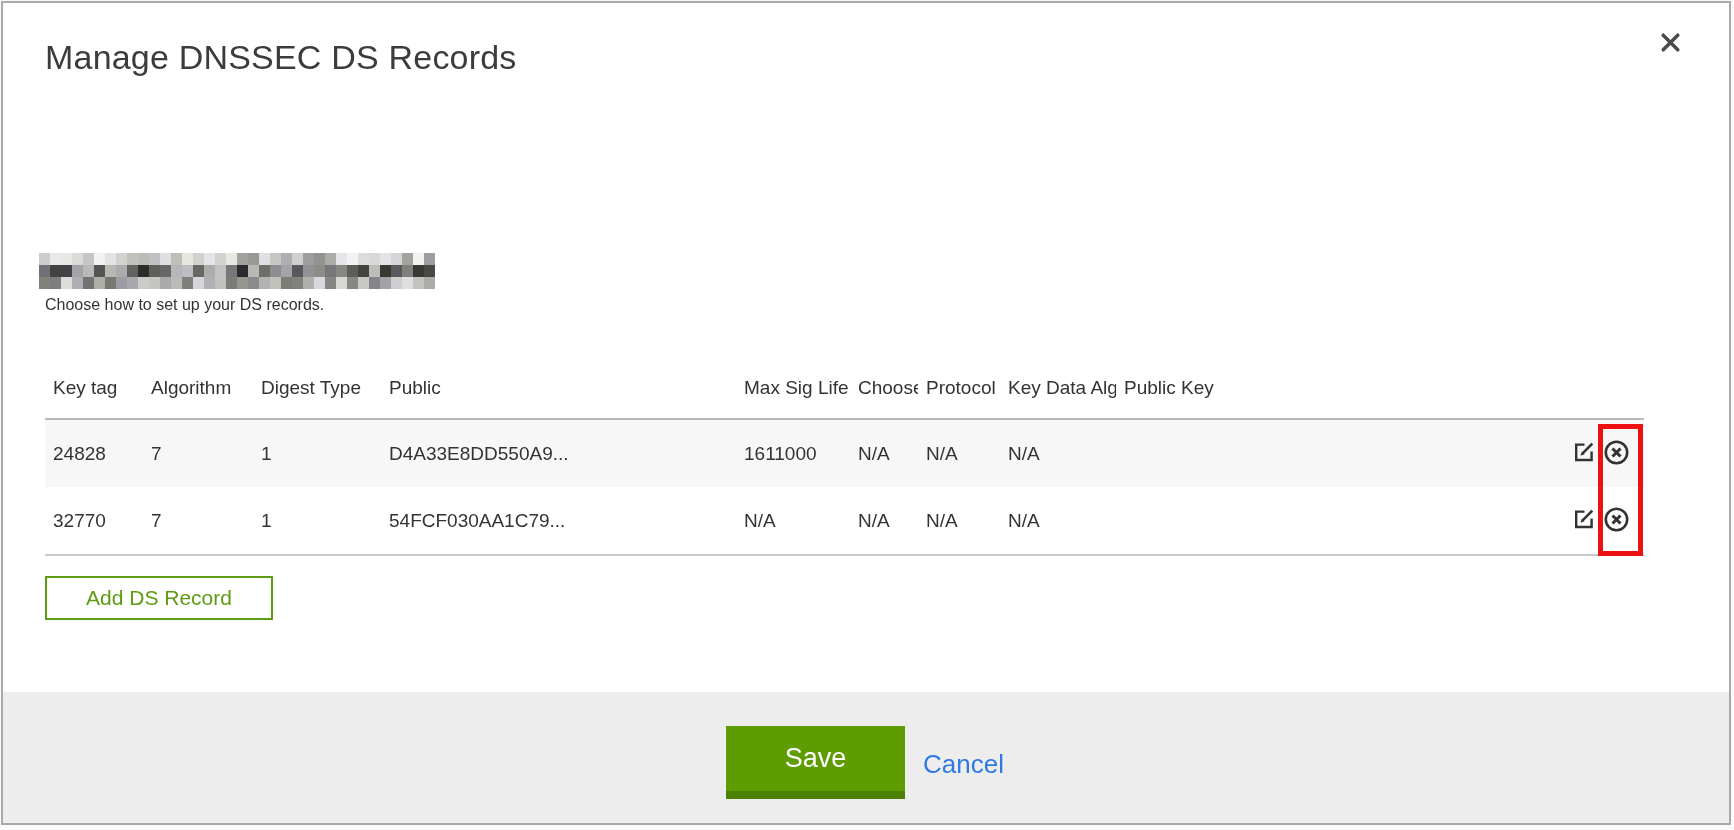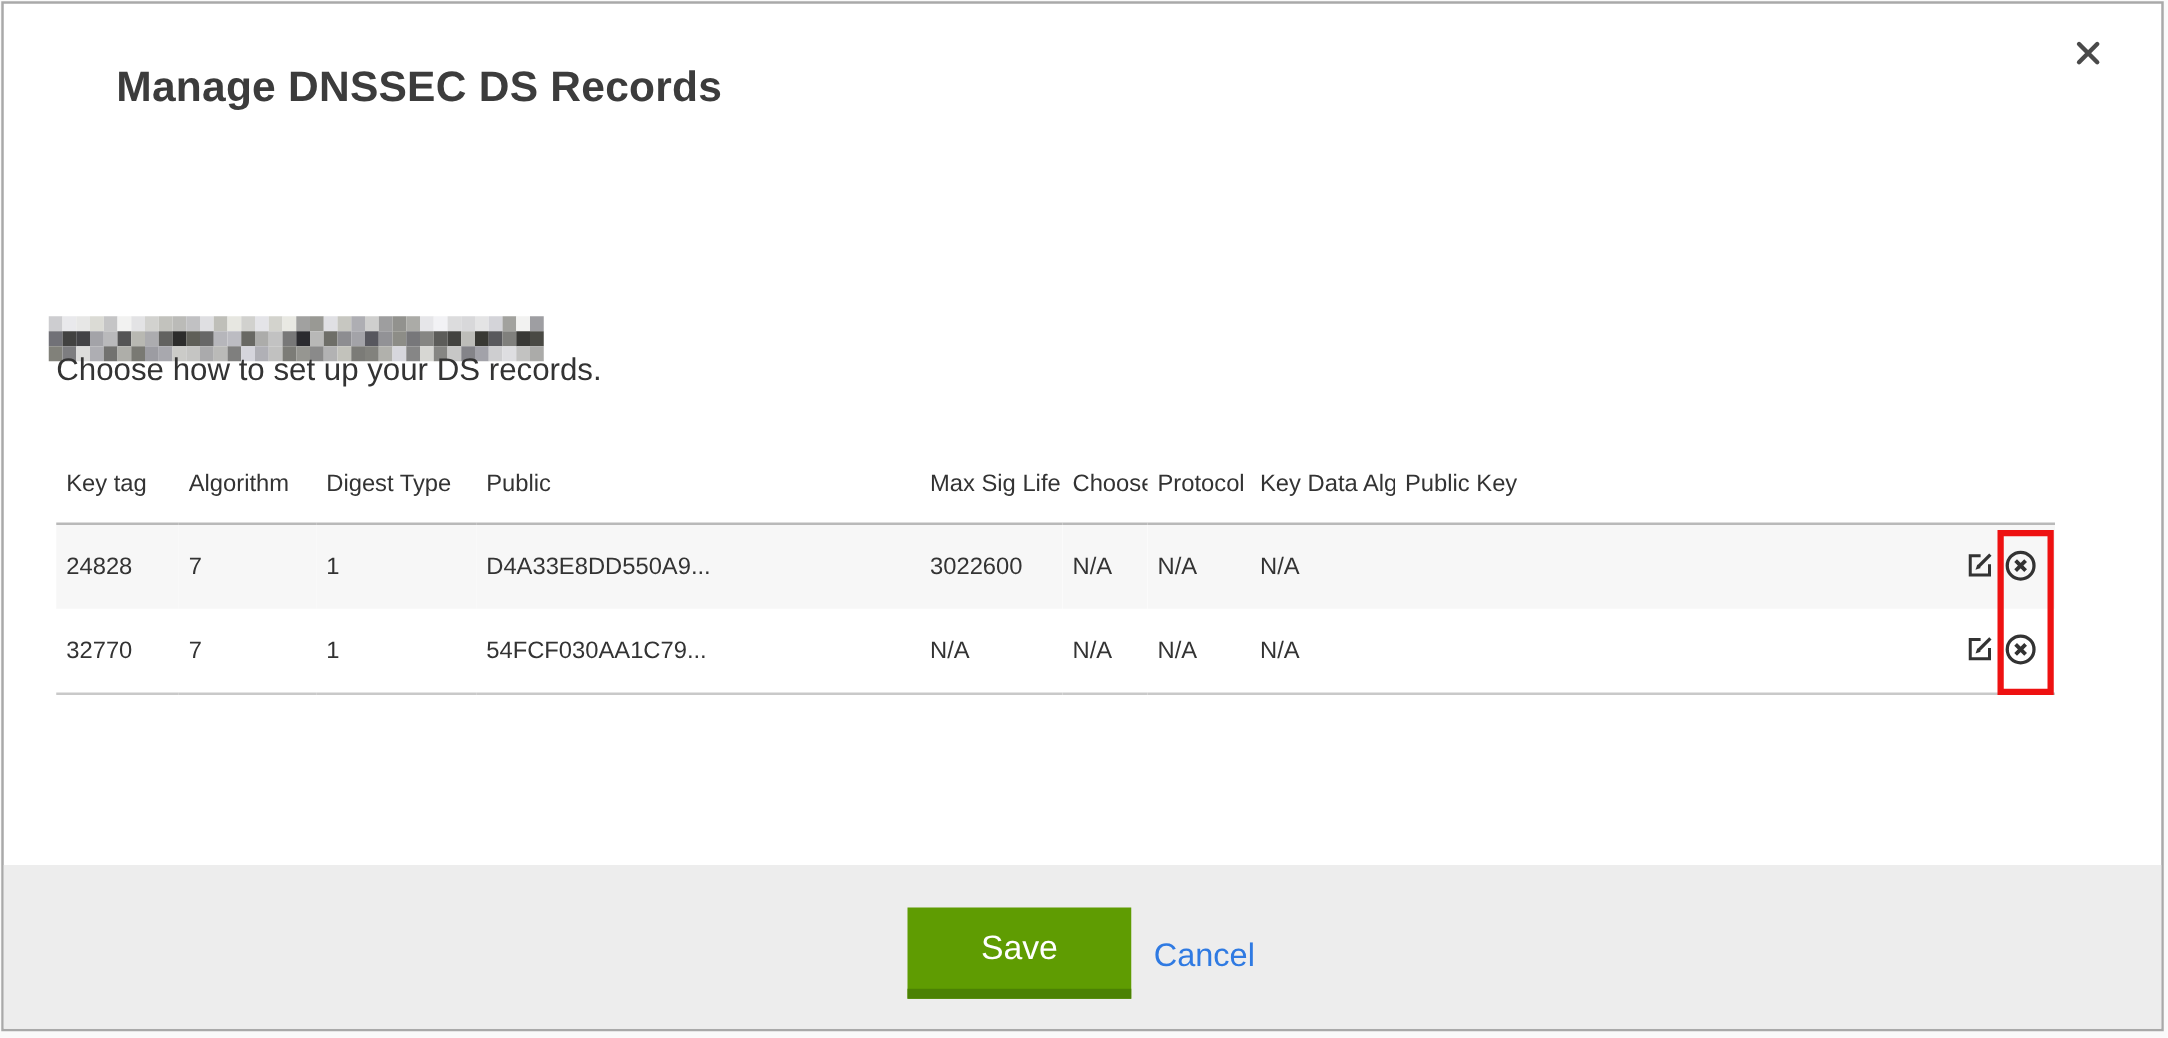--- a/index.html
+++ b/index.html
@@ -9,41 +9,40 @@
     font-family: "Liberation Sans", "DejaVu Sans", sans-serif;
     overflow: hidden;
   }
   .modal {
     position: absolute; left: 1px; top: 1px;
     width: 1730px; height: 824px;
     background: #ffffff;
     border: 2px solid #a9a9a9;
   }
   .page-title {
-    position: absolute; left: 42px; top: 48px;
-    font-size: 34px; font-weight: 700; color: #3c3c3c;
+    position: absolute; left: 42px; top: 35px;
+    font-size: 34px; font-weight: 400; color: #3c3c3c;
     letter-spacing: 0.2px;
-    margin-left: 48px;
   }
   .close-btn {
     position: absolute; left: 1648px; top: 22px;
     width: 38px; height: 38px;
     background: none; border: none; cursor: pointer;
     display: flex; align-items: center; justify-content: center;
   }
   .redacted-domain {
     position: absolute; left: 36px; top: 250px;
     width: 396px; height: 36px;
     display: grid;
     grid-template-columns: repeat(36, 11px);
     grid-template-rows: repeat(3, 12px);
   }
   .instruction {
-    position: absolute; left: 42px; top: 279px;
-    font-size: 25px; color: #333333;
+    position: absolute; left: 42px; top: 293px;
+    font-size: 16px; color: #333333;
   }
   .ds-table {
     position: absolute; left: 42px; top: 354px;
     width: 1599px;
     border-collapse: collapse; table-layout: fixed;
     font-size: 19px; color: #333333;
   }
   .ds-table thead tr { height: 62px; }
   .ds-table th {
     text-align: left; font-weight: 400; color: #333333;
@@ -255,21 +254,21 @@
         <th>Public Key</th>
         <th></th>
       </tr>
     </thead>
     <tbody>
         <tr>
           <td>24828</td>
           <td>7</td>
           <td>1</td>
           <td>D4A33E8DD550A9...</td>
-          <td>3022600</td>
+          <td>1611000</td>
           <td>N/A</td>
           <td>N/A</td>
           <td>N/A</td>
           <td></td>
           <td class="actions"><button class="icon-btn"><span><svg width="24" height="24" viewBox="0 0 24 24">
                   <path d="M12.5 4.6 H4.2 V20 H19.6 V11.4" fill="none" stroke="#333" stroke-width="2.4"></path>
                   <path d="M10.6 13.4 L20.3 3.7" stroke="#333" stroke-width="2.6" fill="none"></path>
                   <path d="M9.9 11.6 L12.6 14.3 L8.4 15.8 Z" fill="#333"></path>
                 </svg></span></button><button class="icon-btn"><span><svg width="27" height="27" viewBox="0 0 27 27">
                   <circle cx="13.5" cy="13.5" r="10.7" fill="none" stroke="#333" stroke-width="2.6"></circle>
@@ -293,19 +292,20 @@
                 </svg></span></button><button class="icon-btn"><span><svg width="27" height="27" viewBox="0 0 27 27">
                   <circle cx="13.5" cy="13.5" r="10.7" fill="none" stroke="#333" stroke-width="2.6"></circle>
                   <path d="M9.5 9.5 L17.5 17.5 M17.5 9.5 L9.5 17.5" stroke="#333" stroke-width="3.1"></path>
                 </svg></span></button></td>
         </tr>
       </tbody>
   </table>
 
   <div class="annotation-box"></div>
 
+  <button class="add-record-btn">Add DS Record</button>
 
   <div class="footer"></div>
 
   <button class="save-btn">Save</button>
   <button class="cancel-link">Cancel</button>
 
 </div>
 
 </body></html>

